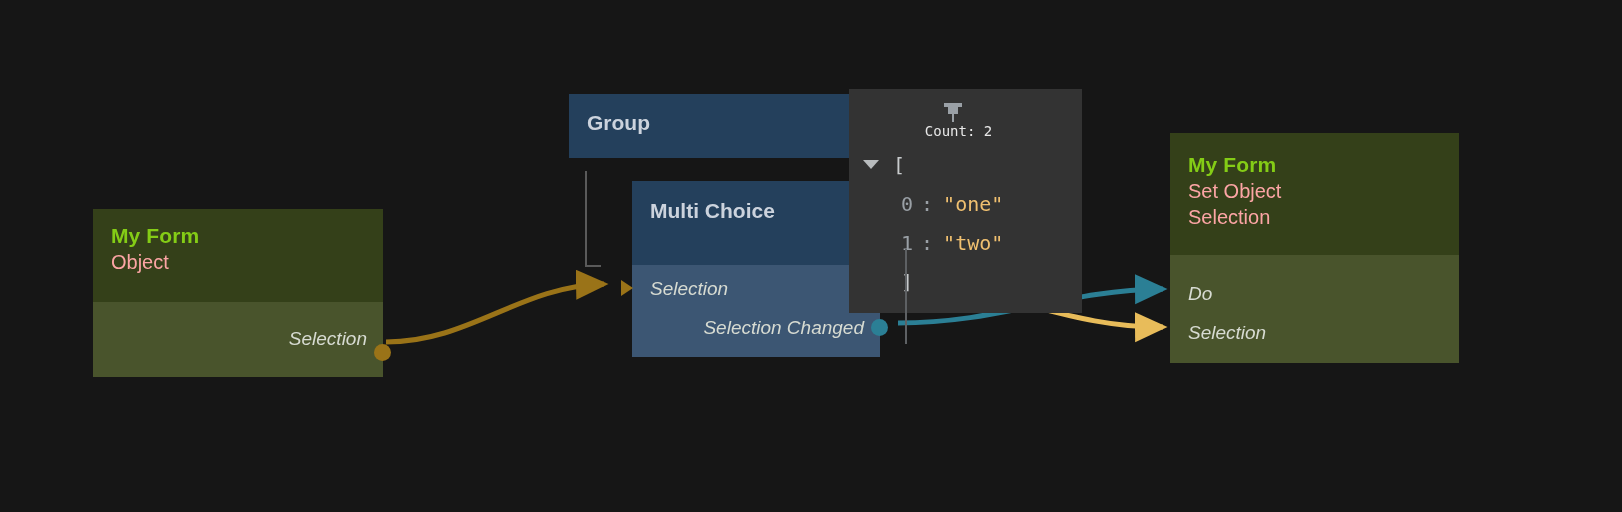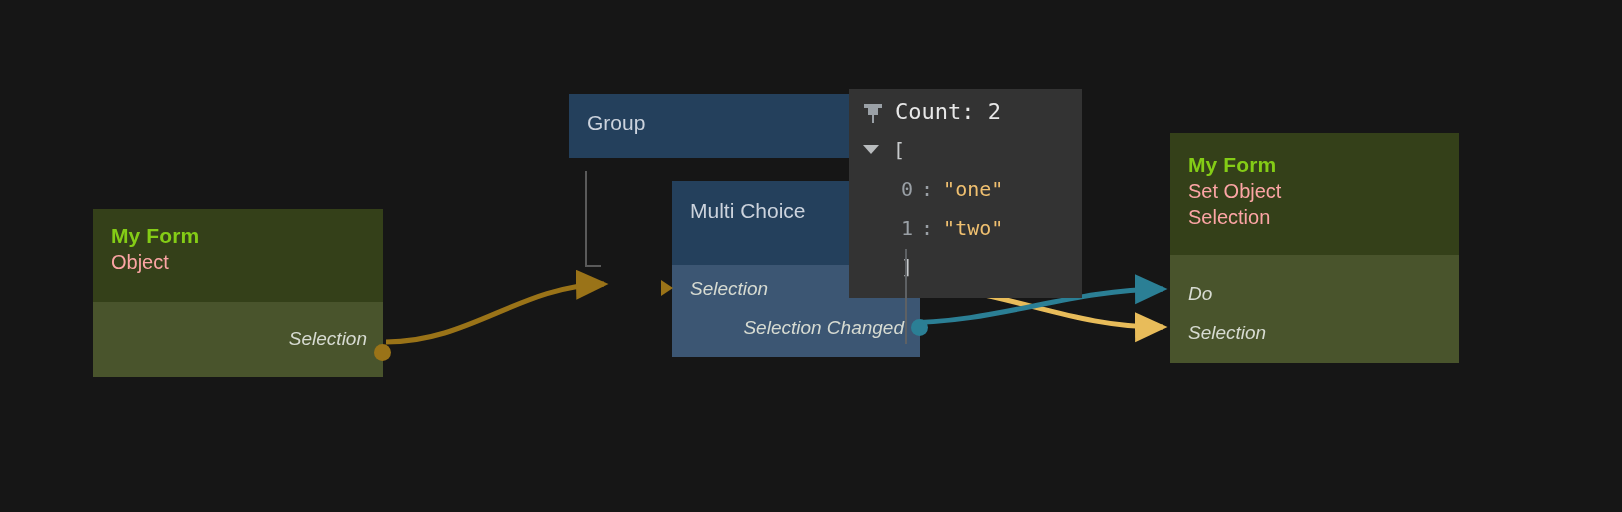--- a/index.html
+++ b/index.html
@@ -35,21 +35,21 @@
     line-height: 26px;
     letter-spacing: 0.1px;
   }
   .node-subtitle {
     font-size: 20px;
     color: #fca5a5;
     line-height: 26px;
   }
   .blue-title {
     font-size: 21px;
-    font-weight: normal;
+    font-weight: bold;
     color: #ccd3dd;
     line-height: 26px;
   }
   .port-row {
     position: relative;
     height: 39px;
     display: flex;
     align-items: center;
     font-size: 19px;
     color: #d7dbd2;
@@ -113,21 +113,21 @@
     position: absolute;
     left: 585px;
     top: 265px;
     width: 16px;
     height: 2px;
     background: #5a5a5a;
   }
 
   
   #node-multichoice {
-    left: 632px;
+    left: 592px;
     top: 181px;
     width: 288px;
     padding-left: 40px;
   }
   #node-multichoice .node-header {
     background: #24405c;
     height: 84px;
     padding-top: 17px;
   }
   #node-multichoice .node-body {
@@ -176,22 +176,23 @@
     width: 233px;
     background: #333333;
     font-family: "DejaVu Sans Mono", monospace;
     padding: 10px 0 12px 0;
     box-sizing: border-box;
   }
   .tt-header {
     display: flex;
     align-items: center;
     padding: 0 28px 6px 14px;
-    font-size: 22px;
+    font-size: 14px;
     color: #e8e8e8;
+    flex-direction: column;
   }
   .pin-icon {
     position: relative;
     width: 20px;
     height: 24px;
     margin-right: 12px;
     flex: 0 0 auto;
   }
   .pin-icon .pin-head {
     position: absolute;

